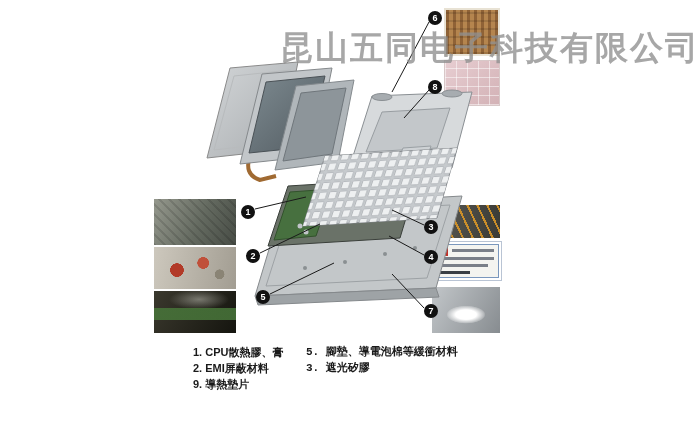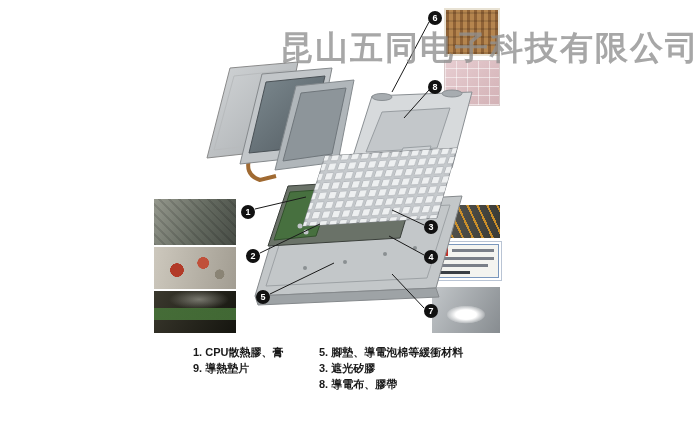--- a/index.html
+++ b/index.html
@@ -59,21 +59,21 @@
       linear-gradient(120deg,#c2c6c9,#878c90);}
   
   .callout{
     position:absolute;width:14px;height:14px;border-radius:50%;background:#111;color:#fff;
     font:bold 9px/14px "Liberation Sans",sans-serif;text-align:center;z-index:4;
   }
   
   .legend-col{position:absolute;top:344px;z-index:3;color:#1a1a1a;
     font-size:11px;font-weight:bold;line-height:16px;white-space:nowrap;}
   .legend-col.left{left:193px;}
-  .legend-col.right{left:319px;}
+  .legend-col.right{left:306px;font-family:Liberation Mono, monospace;}
 </style>
 </head>
 <body>
 
 <div class="stage">
 
   <svg class="diagram-svg" width="700" height="438" viewBox="0 0 700 438">
     <defs>
       <pattern id="keysPat" patternUnits="userSpaceOnUse" width="10" height="10" patternTransform="matrix(1 -0.055 -0.32 0.97 0 0)">
         <rect x="0.5" y="0.5" width="7.5" height="7.5" rx="1" fill="#eef0f1" stroke="#9fa4a8" stroke-width="0.6"></rect>
@@ -169,23 +169,23 @@
   <div class="callout" style="left:246px;top:249px"><span>2</span></div>
   <div class="callout" style="left:424px;top:220px"><span>3</span></div>
   <div class="callout" style="left:424px;top:250px"><span>4</span></div>
   <div class="callout" style="left:256px;top:290px"><span>5</span></div>
   <div class="callout" style="left:428px;top:11px"><span>6</span></div>
   <div class="callout" style="left:424px;top:304px"><span>7</span></div>
   <div class="callout" style="left:428px;top:80px"><span>8</span></div>
 
   <div class="legend-col left">
     <div class="legend-item">1. CPU散熱膠、膏</div>
+    <div class="legend-item">2. EMI屏蔽材料</div>
     <div class="legend-item">9. 導熱墊片</div>
   </div>
   <div class="legend-col right">
     <div class="legend-item">5. 腳墊、導電泡棉等緩衝材料</div>
     <div class="legend-item">3. 遮光矽膠</div>
-    <div class="legend-item">8. 導電布、膠帶</div>
   </div>
 
   <div class="watermark">昆山五同电子科技有限公司</div>
 
 </div>
 
 </body></html>

